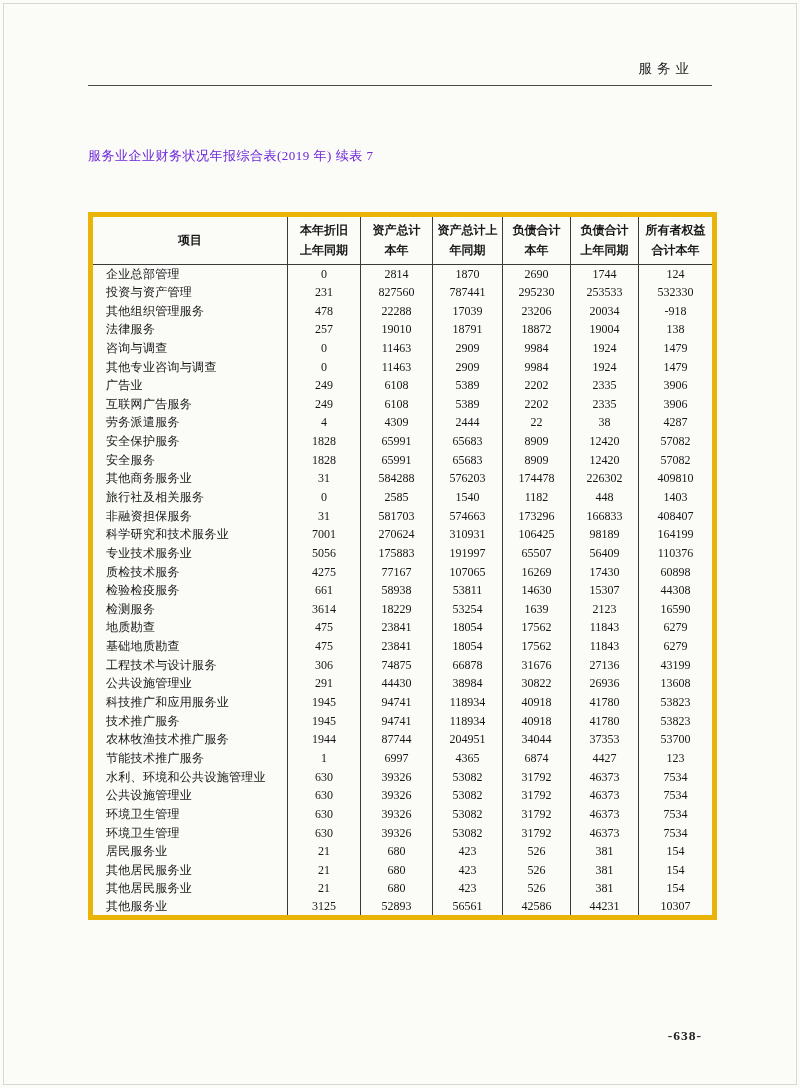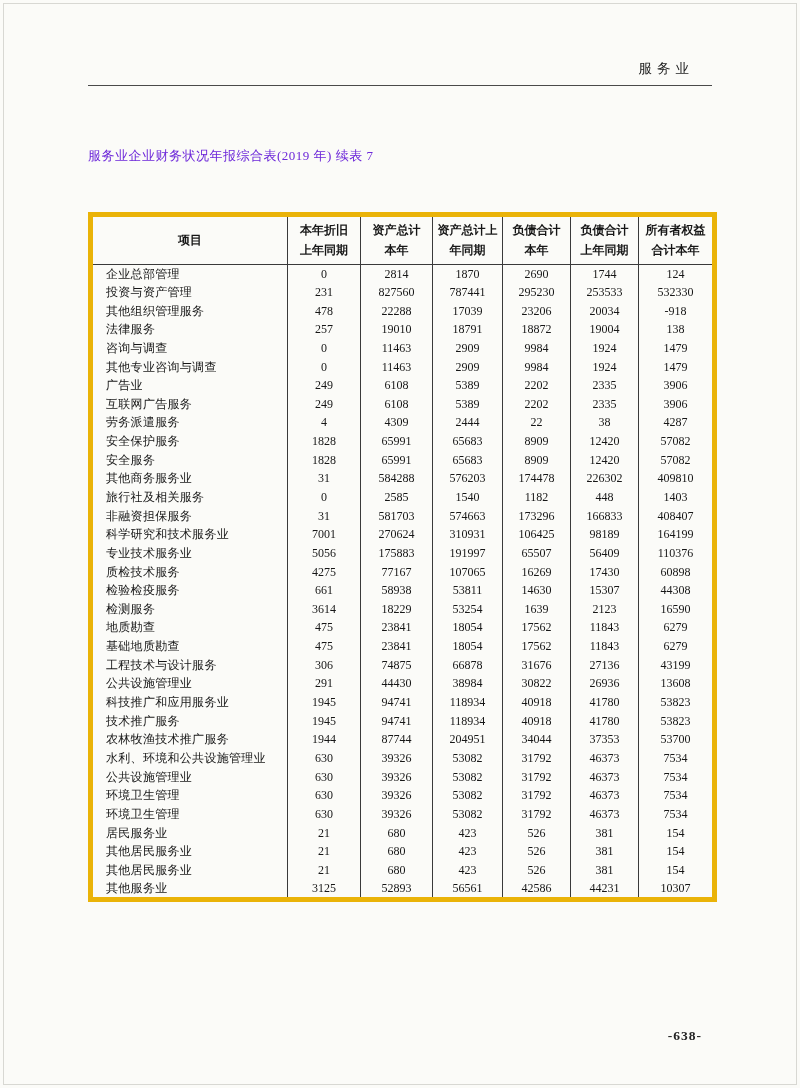--- a/index.html
+++ b/index.html
@@ -349,20 +349,29 @@
       <tr>
         <td class="item">农林牧渔技术推广服务</td>
         <td class="val">1944</td>
         <td class="val">87744</td>
         <td class="val">204951</td>
         <td class="val">34044</td>
         <td class="val">37353</td>
         <td class="val">53700</td>
       </tr>
       <tr>
+        <td class="item">节能技术推广服务</td>
+        <td class="val">1</td>
+        <td class="val">6997</td>
+        <td class="val">4365</td>
+        <td class="val">6874</td>
+        <td class="val">4427</td>
+        <td class="val">123</td>
+      </tr>
+      <tr>
         <td class="item">水利、环境和公共设施管理业</td>
         <td class="val">630</td>
         <td class="val">39326</td>
         <td class="val">53082</td>
         <td class="val">31792</td>
         <td class="val">46373</td>
         <td class="val">7534</td>
       </tr>
       <tr>
         <td class="item">公共设施管理业</td>

